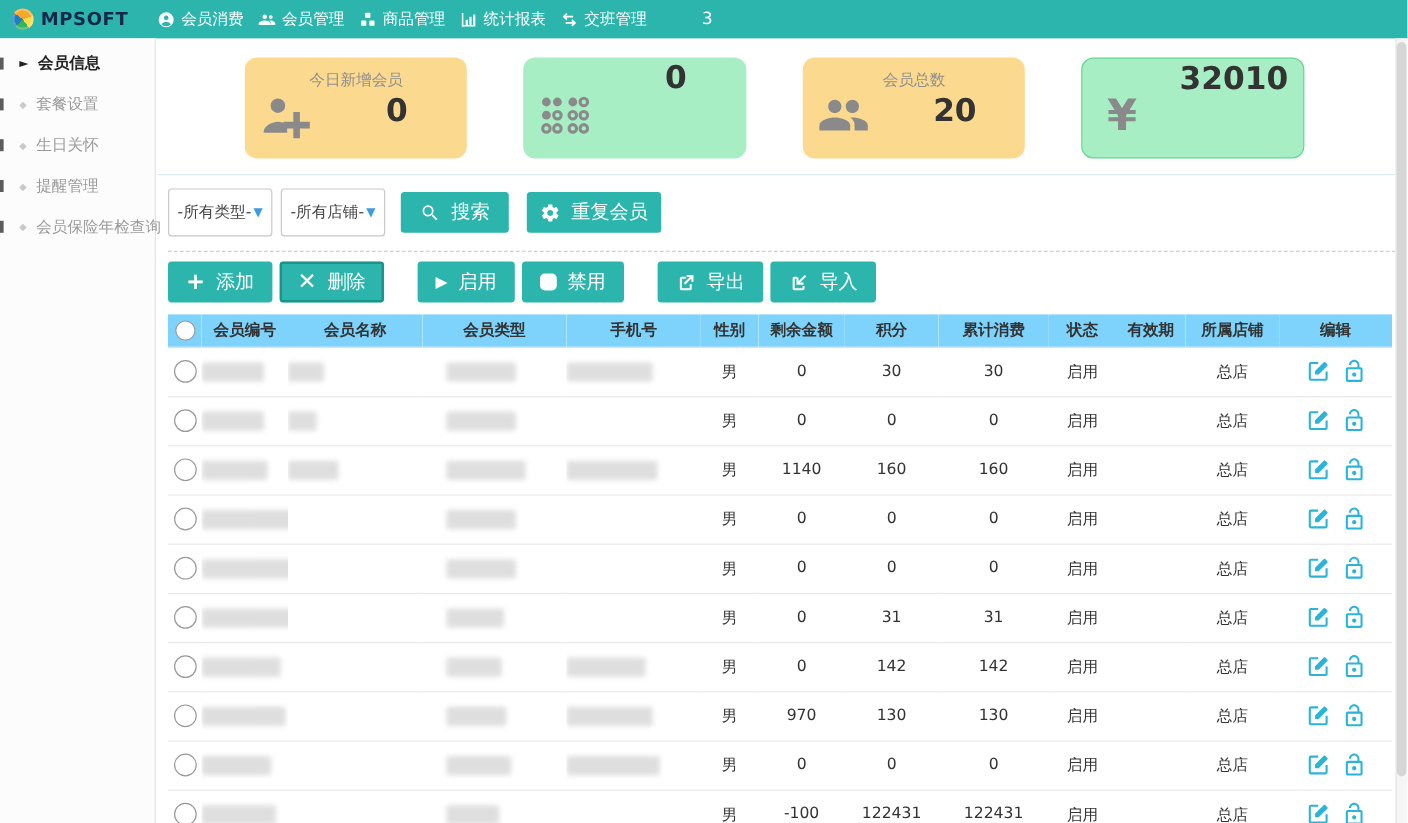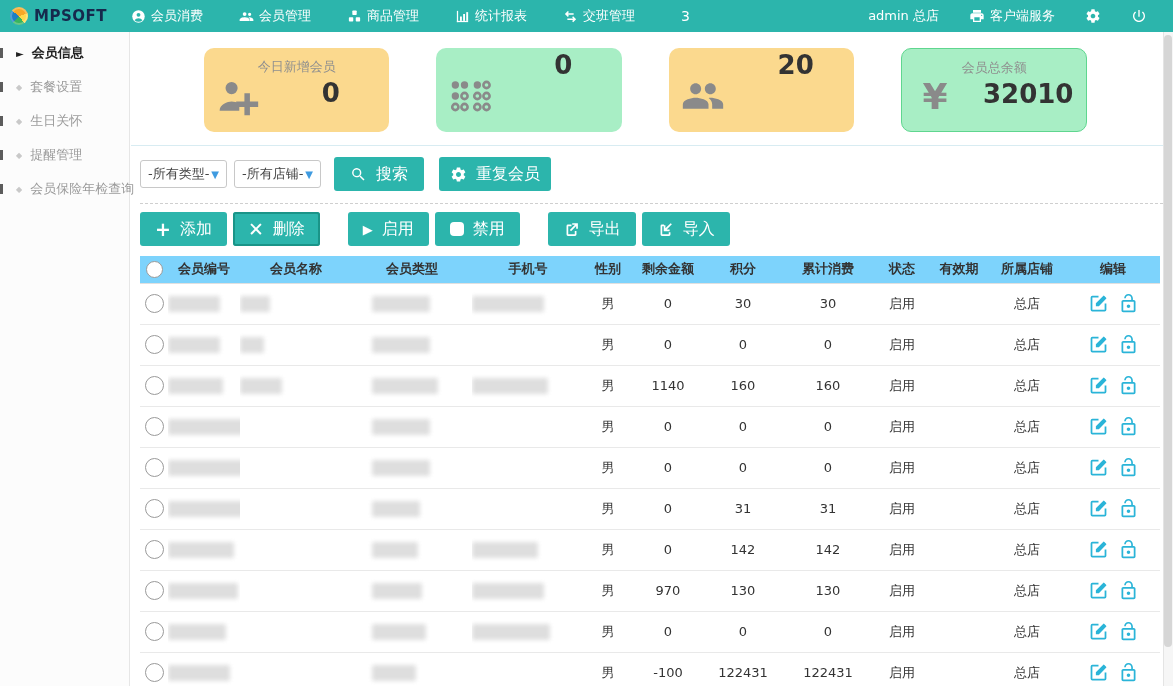--- a/index.html
+++ b/index.html
@@ -7,21 +7,21 @@
     font-family:"DejaVu Sans","Liberation Sans",sans-serif; background:#fff; position:relative; }
 
   
   .navbar { position:absolute; top:0; left:0; width:1173px; height:32px; background:#2cb5ac;
     display:flex; align-items:center; color:#fff; font-size:13px; }
   .logo { display:flex; align-items:center; gap:6px; margin:0 24px 0 10px; }
   .logo-circle { width:18px; height:18px; border-radius:50%;
     background:conic-gradient(#f7a827 0 20%, #ffd84d 20% 40%, #37b45f 40% 62%, #1f7fc4 62% 85%, #f7a827 85% 100%);
     box-shadow:inset 0 0 0 2px rgba(255,255,255,.25); }
   .logo-text { font-weight:800; color:#16294d; font-size:15px; letter-spacing:.5px; }
-  .nav-menu { display:flex; gap:36px; align-items:center; }
+  .nav-menu { display:flex; gap:12px; align-items:center; }
   .nav-item { display:flex; align-items:center; gap:5px; cursor:pointer; white-space:nowrap; }
   .nav-item .ic { width:15px; height:15px; }
   .nav-badge { margin-left:46px; font-size:14px; }
   .nav-right { margin-left:auto; display:flex; align-items:center; gap:30px; margin-right:26px; }
   .nav-user { white-space:nowrap; }
   .nav-client { display:flex; align-items:center; gap:5px; cursor:pointer; }
   .nav-iconbtn .ic { width:16px; height:16px; display:block; }
   .ic { display:inline-block; }
 
   
@@ -48,21 +48,21 @@
   .stat-icon .ic { width:44px; height:44px; }
   .stat-icon .yen { font-size:36px; font-weight:700; color:#8a8a8a; line-height:44px; padding-left:8px; display:block; }
   .stat-value { margin-left:68px; margin-top:2px; text-align:center; font-size:26px; font-weight:700; color:#333; }
 
   .cards-divider { margin-top:13px; border-bottom:1px solid #d8ecf2; }
 
   .search-row { margin:11px 0 0 9px; display:flex; align-items:center; gap:7px; }
   .search-input { width:202px; height:31px; border:1px solid #8ab9e3; border-radius:3px; padding:0 9px;
     font-size:14px; color:#333; outline:none; font-family:inherit; }
   .search-input::placeholder { color:#b0b0b0; }
-  .select { width:87px; height:28px; border:1px solid #c8c8c8; border-radius:3px; background:#fff;
+  .select { width:87px; height:40px; border:1px solid #c8c8c8; border-radius:3px; background:#fff;
     display:flex; align-items:center; justify-content:space-between; padding:0 7px; font-size:13px; color:#444; cursor:pointer; }
   .select .chev { color:#3f9be0; font-size:10px; }
   .btn { background:#2cb5ac; color:#fff; border:none; border-radius:3px; height:34px;
     display:flex; align-items:center; justify-content:center; gap:9px; cursor:pointer;
     font-size:16px; font-family:inherit; white-space:nowrap; }
   .btn .ic { width:17px; height:17px; }
   .btn-search { width:90px; margin-left:6px; }
   .btn-dup { width:112px; margin-left:8px; }
 
   .toolbar-divider { margin:12px 0 0 9px; border-top:1px dashed #cfcfcf; }
@@ -211,39 +211,20 @@
         <span>统计报表</span>
       </div>
       <div class="nav-item">
         <svg class="ic">
           <use href="#i-exchange"></use>
         </svg>
         <span>交班管理</span>
       </div>
     </div>
   <span class="nav-badge">3</span>
-  <div class="nav-right">
-    <span class="nav-user">admin 总店</span>
-    <span class="nav-client">
-      <svg class="ic" style="width:16px;height:16px">
-          <use href="#i-printer"></use>
-        </svg>
-      <span>客户端服务</span>
-    </span>
-    <span class="nav-iconbtn">
-      <svg class="ic">
-          <use href="#i-gear"></use>
-        </svg>
-    </span>
-    <span class="nav-iconbtn">
-      <svg class="ic">
-          <use href="#i-power"></use>
-        </svg>
-    </span>
-  </div>
 </div>
 
 <div class="sidebar" id="sidebar">
     <div class="side-item active">
       <span class="bullet">►</span>
       <span class="lbl">会员信息</span>
     </div>
     <div class="side-item">
       <span class="bullet">◆</span>
       <span class="lbl">套餐设置</span>
@@ -272,27 +253,27 @@
           </svg></div>
         <div class="stat-value">0</div>
       </div>
       <div class="stat-card green">
         <div class="stat-icon"><svg class="ic">
             <use href="#i-dots"></use>
           </svg></div>
         <div class="stat-value">0</div>
       </div>
       <div class="stat-card yellow">
+        <div class="stat-title">会员总数</div>
         <div class="stat-icon"><svg class="ic">
             <use href="#i-group"></use>
           </svg></div>
         <div class="stat-value">20</div>
       </div>
       <div class="stat-card green-bordered">
-        <div class="stat-title">会员总余额</div>
         <div class="stat-icon">
           <span class="yen">¥</span>
         </div>
         <div class="stat-value">32010</div>
       </div>
     </div>
   <div class="cards-divider"></div>
 
   <div class="search-row">
     <div class="select">

